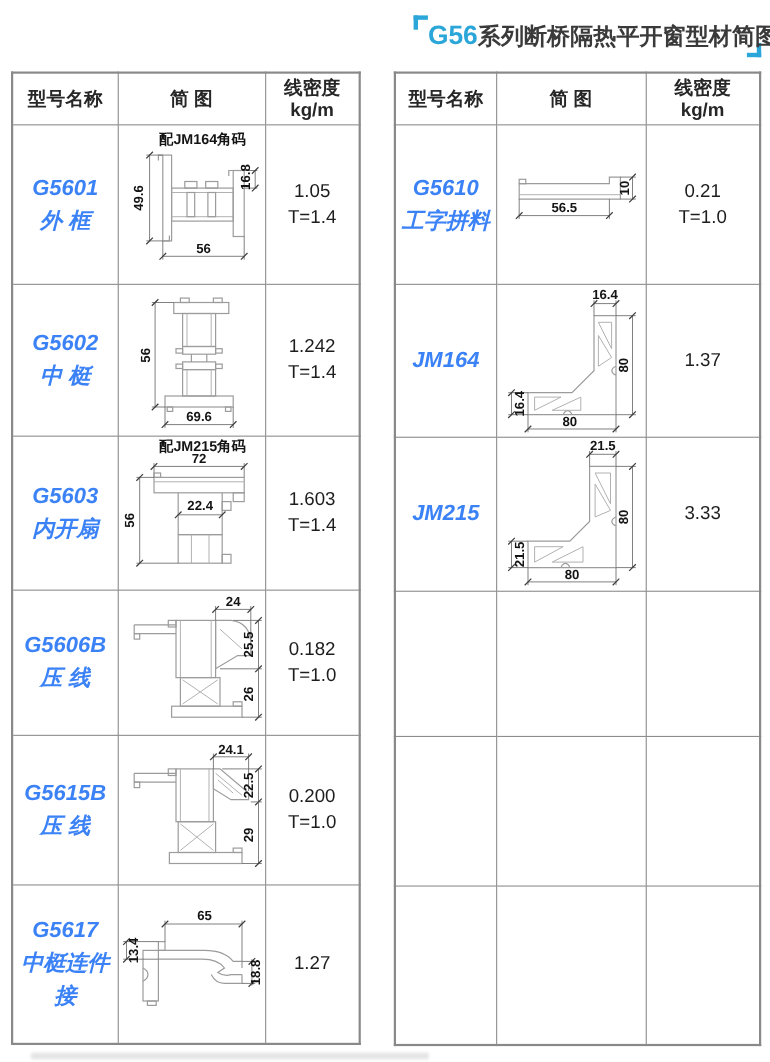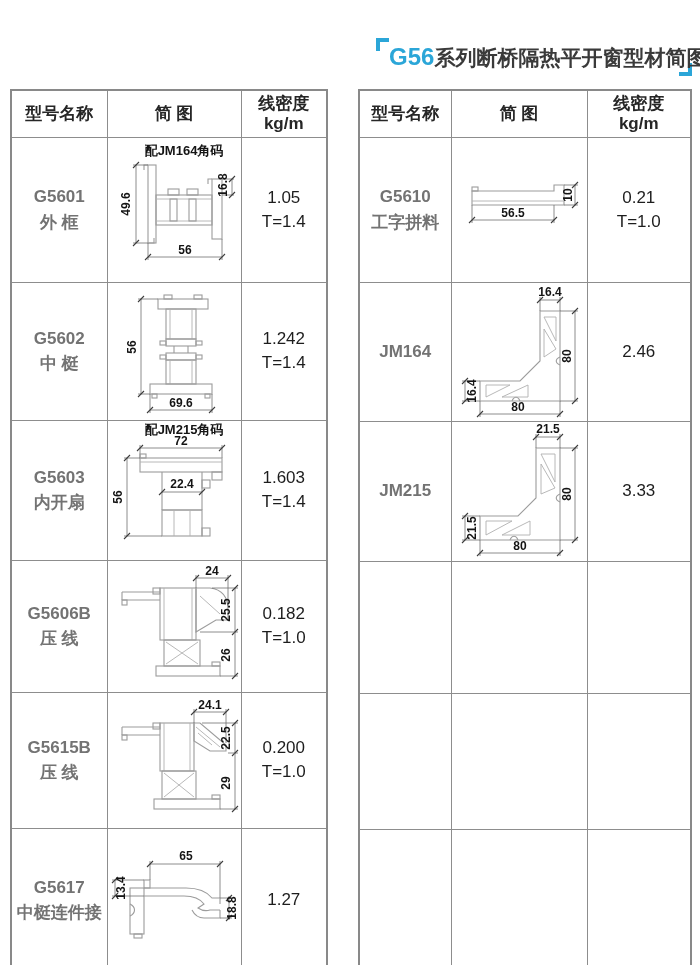--- a/index.html
+++ b/index.html
@@ -3,21 +3,21 @@
 <meta charset="utf-8">
 <style>
   * { margin:0; padding:0; box-sizing:border-box; }
   html,body { width:700px; height:965px; }
   body {
     background:#ffffff;
     font-family:"Liberation Sans","DejaVu Sans",sans-serif;
     position:relative;
     overflow:hidden;
   }
-  .page { position:absolute; inset:0; background:#fff;margin-top:24px; }
+  .page { position:absolute; inset:0; background:#fff; }
 
   
   .title-wrap { position:absolute; top:14px; left:376px; width:316px; height:38px; }
   .title-text {
     position:absolute; left:13px; top:5px;
     font-size:21px; font-weight:bold; color:#3a3a3a;
     white-space:nowrap; letter-spacing:0px;
   }
   .title-series { color:#2ba6d8; font-size:24px; font-weight:bold; }
   .bracket-open {
@@ -34,21 +34,21 @@
     position:absolute; border-collapse:collapse; table-layout:fixed;
     background:#fff; border:2px solid #898989;padding-left:38px;
   }
   .ptable td, .ptable th { border:1px solid #8d8d8d; text-align:center; vertical-align:middle; padding:0; overflow:hidden; }
   #left-table  { left:10px;  top:65px; width:316px; }
   #right-table { left:358px; top:65px; width:332px; }
   tr.hdr { height:47px; }
   tr.r1 { height:145px; } tr.r2 { height:138px; } tr.r3 { height:140px; }
   tr.r4 { height:132px; } tr.r5 { height:136px; } tr.r6 { height:145px; }
   th { font-size:17px; font-weight:bold; color:#262626; line-height:1.15; }
-  .model-line, .name-line { font-size:17px; font-weight:bold; color:#737373; line-height:1.5; }
+  .model-line, .name-line { font-size:20px; font-weight:bold; color:#3b82f6; line-height:1.5;font-style:italic; }
   .density-line { font-size:17px; font-weight:normal; color:#1d1d1d; line-height:1.4; }
 
   
   svg.diagram { display:block; margin:0 auto; }
   svg .p  { fill:none; stroke:#9c9c9c; stroke-width:1.1; stroke-linejoin:miter; }
   svg .p2 { fill:none; stroke:#b0b0b0; stroke-width:0.9; }
   svg .d  { fill:none; stroke:#6e6e6e; stroke-width:0.8; }
   svg .tk { fill:none; stroke:#3d3d3d; stroke-width:1.1; }
   svg text { font-size:12px; font-weight:bold; fill:#141414; font-family:"Liberation Sans","DejaVu Sans",sans-serif; }
   svg text.note { font-size:13px; }
@@ -387,21 +387,21 @@
           <path class="d" d="M28,98 H10 M28,118 H10 M13,98 V118"></path>
           <path class="tk" d="M10,101 l6,-6 M10,121 l6,-6"></path>
           <text transform="rotate(-90 24 108)" x="24" y="108" text-anchor="middle">16.4</text>
 
           <path class="d" d="M28,118 V134 M108,118 V134 M28,131 H108"></path>
           <path class="tk" d="M25,134 l6,-6 M105,134 l6,-6"></path>
           <text x="66" y="128" text-anchor="middle">80</text>
         </svg>
       </td>
       <td>
-        <div class="density-line">2.46</div>
+        <div class="density-line">1.37</div>
         <div class="density-line"></div>
       </td>
     </tr>
 
     <tr class="r3">
       <td>
         <div class="model-line">JM215</div>
         <div class="name-line"></div>
       </td>
       <td>

